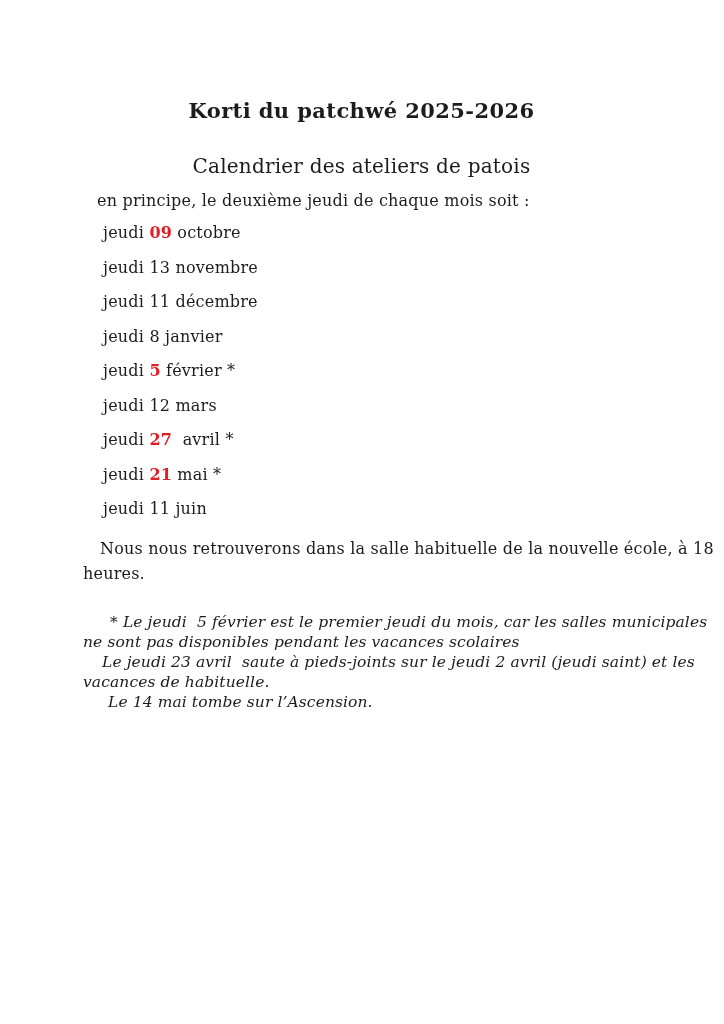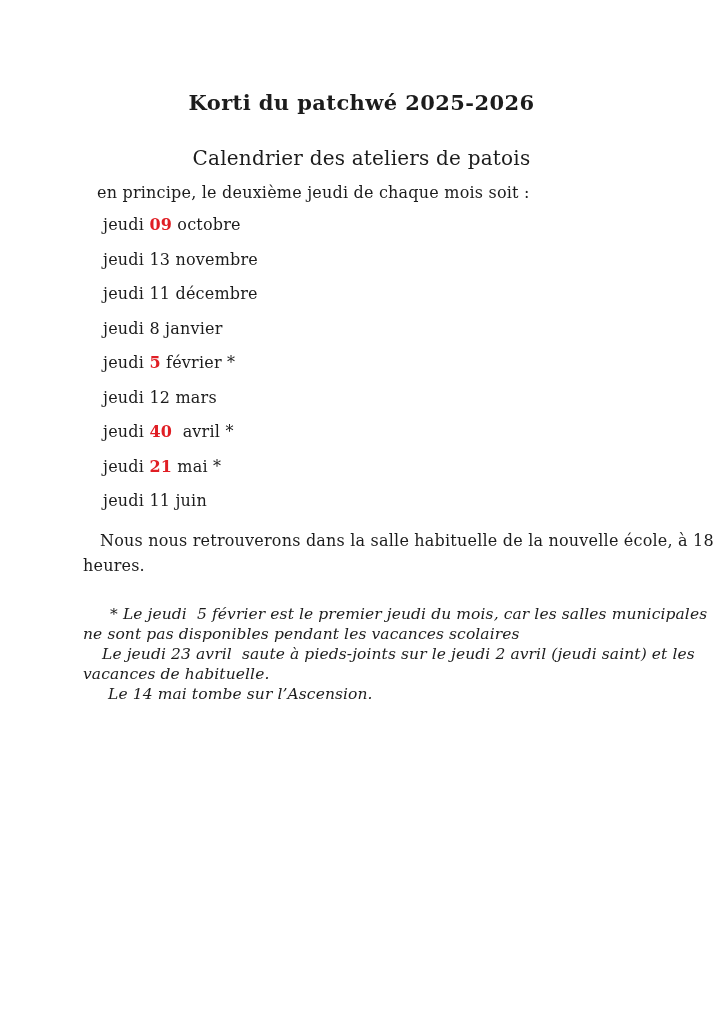--- a/index.html
+++ b/index.html
@@ -9,21 +9,21 @@
   }
   .page {
     position: relative;
     width: 724px;
     height: 1024px;
     background: var(--page-bg, #ffffff);
     font-family: "DejaVu Serif", "Liberation Serif", serif;
     color: var(--text-color, #1c1c1c);
     overflow: hidden;
     box-sizing: border-box;
-    padding: 4px 84px 0 83px;
+    padding: 12px 84px 0 83px;
   }
   .title {
     margin: 86px 0 0 0;
     font-size: 21px;
     line-height: 26px;
     font-weight: bold;
     text-align: center;
     letter-spacing: 0.4px;
     white-space: pre;
   }
@@ -92,21 +92,21 @@
 
   <p class="intro"><span>en principe, le </span><b>deuxième</b><span> jeudi de chaque mois soit :</span></p>
 
   <div class="schedule">
       <div class="date-line"><span>jeudi </span><span class="day-hl">09</span><span> octobre</span></div>
       <div class="date-line"><span>jeudi </span><span>13</span><span> novembre</span></div>
       <div class="date-line"><span>jeudi </span><span>11</span><span> décembre</span></div>
       <div class="date-line"><span>jeudi </span><span>8</span><span> janvier</span></div>
       <div class="date-line"><span>jeudi </span><span class="day-hl">5</span><span> février *</span></div>
       <div class="date-line"><span>jeudi </span><span>12</span><span> mars</span></div>
-      <div class="date-line"><span>jeudi </span><span class="day-hl">40</span><span>  avril *</span></div>
+      <div class="date-line"><span>jeudi </span><span class="day-hl">27</span><span>  avril *</span></div>
       <div class="date-line"><span>jeudi </span><span class="day-hl">21</span><span> mai *</span></div>
       <div class="date-line"><span>jeudi </span><span>11</span><span> juin</span></div>
     </div>
 
   <div class="location">
       <div class="loc-line indent">Nous nous retrouverons dans la salle habituelle de la nouvelle école, à 18</div>
       <div class="loc-line">heures.</div>
     </div>
 
   <div class="footnotes">

